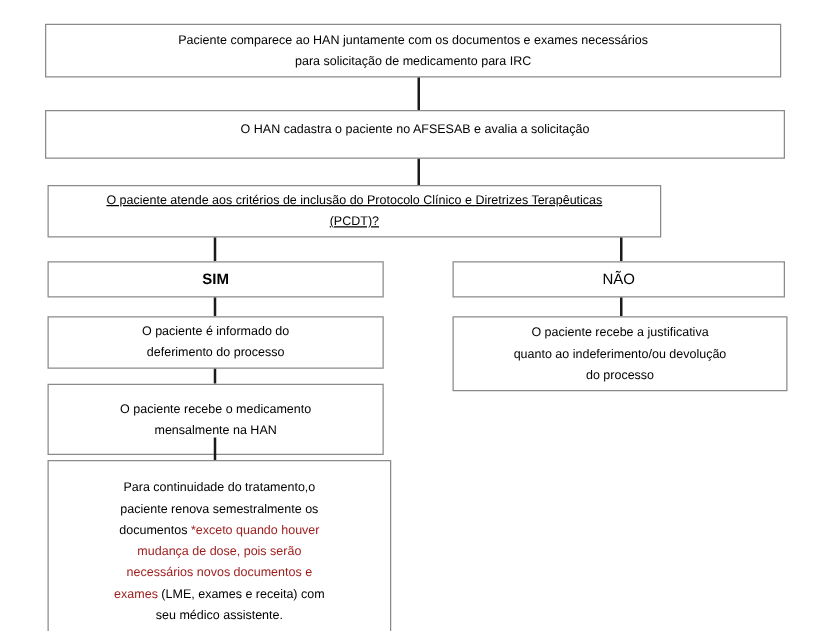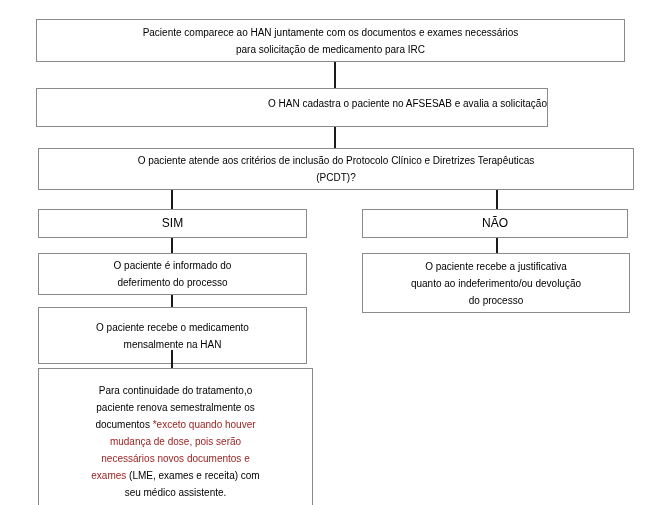--- a/index.html
+++ b/index.html
@@ -42,23 +42,23 @@
   .connector {
     position: absolute;
     width: 2px;
     background: #1a1a1a;
   }
   .seg-normal { color: #000000; }
   .seg-highlight { color: #9c1b1b; text-align: right; }
 
   
   #box-arrival      { left: 36px;  top: 19px;  width: 589px; height: 43px; }
-  #box-registration { left: 36px;  top: 88px;  width: 512px; height: 39px; text-align: right; }
-  #box-decision     { left: 38px;  top: 148px; width: 596px; height: 42px; }
-  #box-sim          { left: 38px;  top: 209px; width: 269px; height: 29px; }
+  #box-registration { left: 36px;  top: 88px;  width: 592px; height: 39px; }
+  #box-decision     { left: 38px;  top: 148px; width: 491px; height: 42px; text-decoration: underline; }
+  #box-sim          { left: 38px;  top: 209px; width: 269px; height: 29px; font-weight: bold; }
   #box-nao          { left: 362px; top: 209px; width: 266px; height: 29px; }
   #box-deferment    { left: 38px;  top: 253px; width: 269px; height: 42px; }
   #box-monthly      { left: 38px;  top: 307px; width: 269px; height: 57px; }
   #box-renewal      { left: 38px;  top: 368px; width: 275px; height: 147px; }
   #box-justification{ left: 362px; top: 253px; width: 268px; height: 60px; }
 
   #conn-1   { left: 334px; top: 62px;  height: 26px; }
   #conn-2   { left: 334px; top: 127px; height: 21px; }
   #conn-sim { left: 171px; top: 190px; height: 19px; }
   #conn-nao { left: 496px; top: 190px; height: 19px; }

